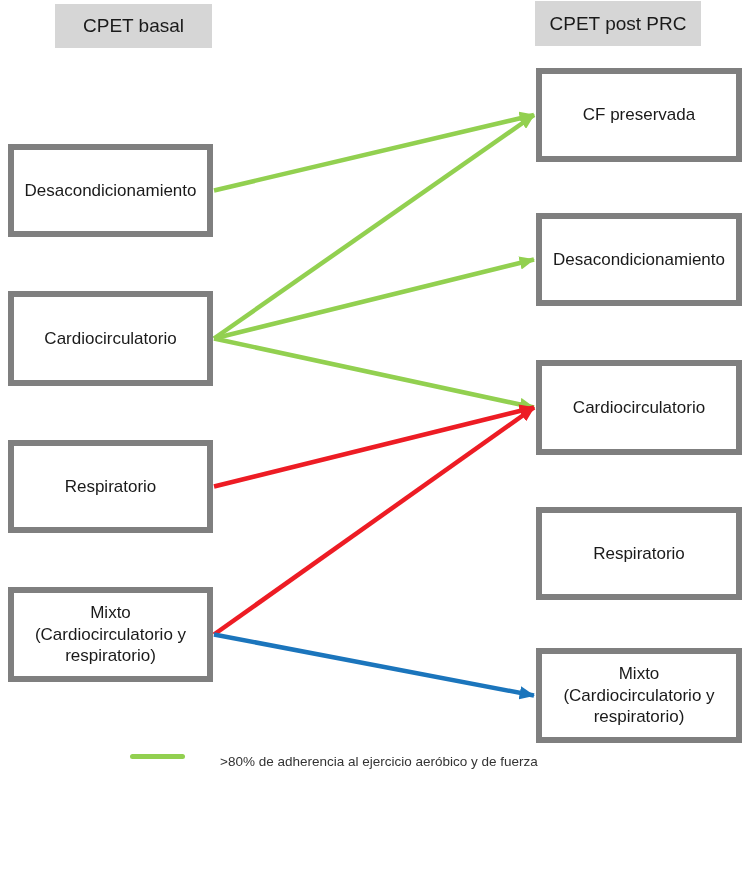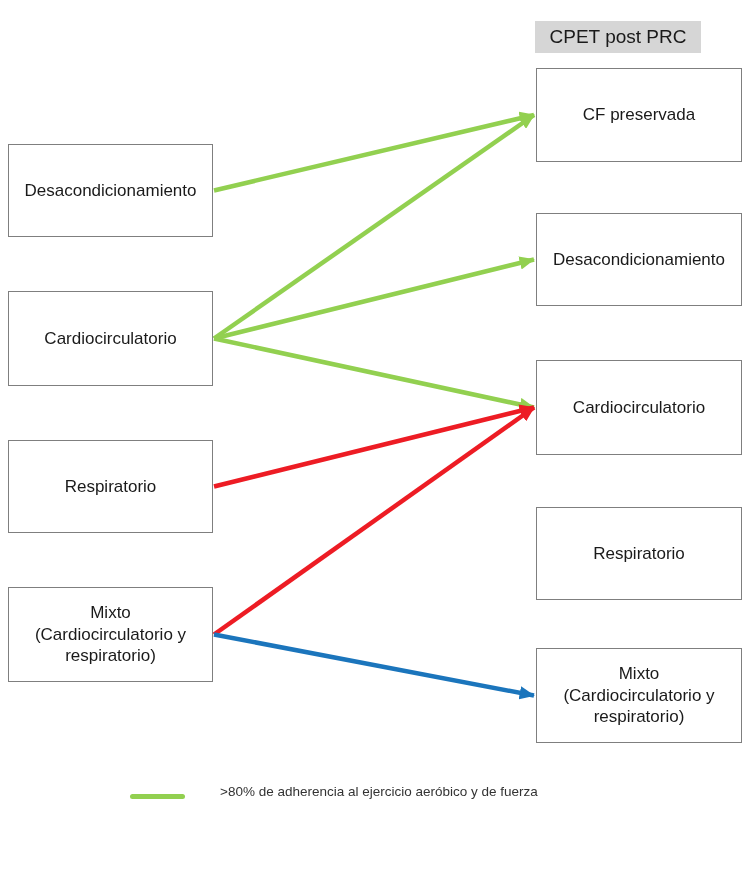--- a/index.html
+++ b/index.html
@@ -18,71 +18,72 @@
   .hdr {
     position: absolute;
     display: flex;
     align-items: center;
     justify-content: center;
     background: #d6d6d6;
     font-size: 19px;
     color: #1a1a1a;
   }
   #hdr-left  { left: 55px;  top: 4px; width: 157px; height: 44px; }
-  #hdr-right { left: 535px; top: 21px; width: 166px; height: 32px; }
+  #hdr-right { left: 535px; top: 1px; width: 166px; height: 45px; }
   #edges {
     position: absolute;
     left: 0; top: 0;
     pointer-events: none;
   }
   .node {
     position: absolute;
     display: flex;
     align-items: center;
     justify-content: center;
     background: #ffffff;
-    border: 1px solid #ec4899;
+    border: 6px solid #ec4899;
     text-align: center;
   }
   .node-label {
     display: inline-block;
     max-width: 182px;
     font-size: 17px;
     line-height: 1.28;
     color: #1a1a1a;
   }
   #legend {
     position: absolute;
     left: 130px;
     top: 754px;
     width: 560px;
   }
   .legend-row {
     display: flex;
-    align-items: flex-end;
+    align-items: flex-start;
     height: 45px;
   }
   .legend-swatch {
     display: inline-block;
     width: 55px;
     height: 5px;
     border-radius: 2.5px;
     flex: 0 0 55px;
   }
   .legend-label {
     margin-left: 35px;
     font-size: 13.5px;
     color: #333333;
     white-space: nowrap;
   }
 </style>
 </head>
 <body>
 
 <div id="canvas">
+  <div class="hdr" id="hdr-left">CPET basal</div>
   <div class="hdr" id="hdr-right">CPET post PRC</div>
 
   <svg id="edges" xmlns="http://www.w3.org/2000/svg" width="750" height="890" viewBox="0 0 750 890">
     <defs id="edge-defs">
         <marker id="arrowhead-green" markerWidth="3.4" markerHeight="3" refX="3.2" refY="1.5" orient="auto" markerUnits="strokeWidth">
           <polygon points="0 0, 3.4 1.5, 0 3" fill="#92d050"></polygon>
         </marker>
         <marker id="arrowhead-red" markerWidth="3.4" markerHeight="3" refX="3.2" refY="1.5" orient="auto" markerUnits="strokeWidth">
           <polygon points="0 0, 3.4 1.5, 0 3" fill="#ed1c24"></polygon>
         </marker>

